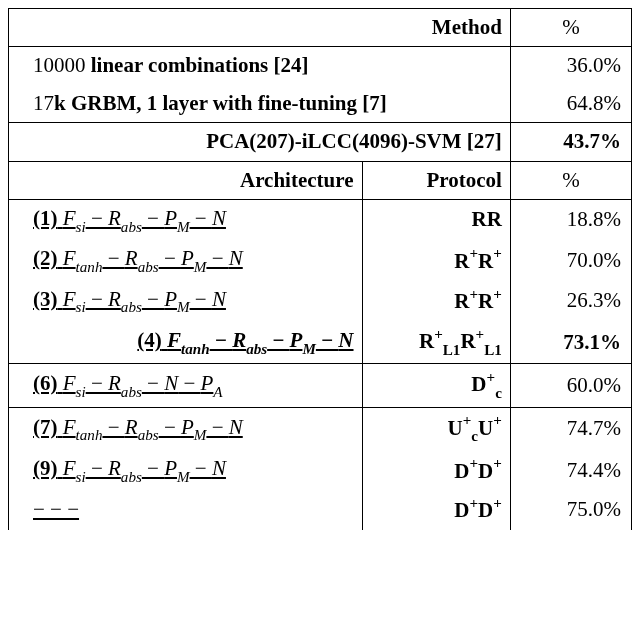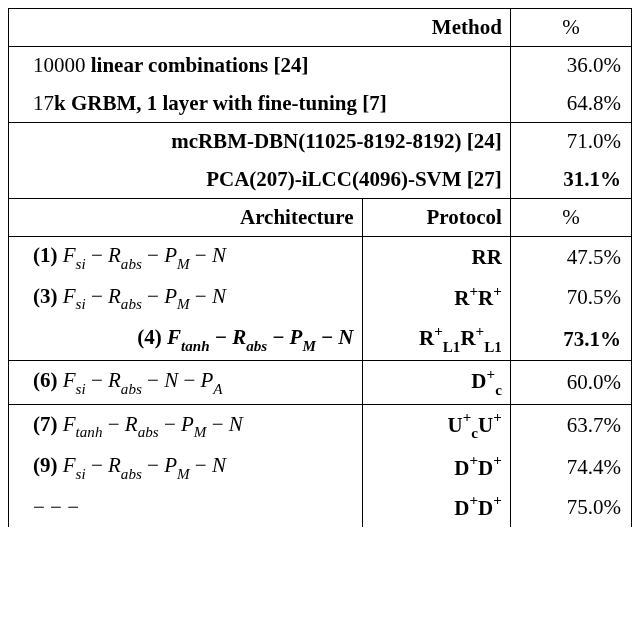--- a/index.html
+++ b/index.html
@@ -19,21 +19,21 @@
     border: 1.5px solid #000;
     padding: 4px 8px;
     vertical-align: middle;
     line-height: 1.4;
   }
   .center { text-align: center; }
   .bold { font-weight: bold; text-align: right; }
   .ital { font-style: italic; }
   .sub { font-size: 0.72em; vertical-align: sub; position: relative; top: 0.1em;}
   .sup { font-size: 0.72em; vertical-align: super; position: relative; top:-0.1em;}
-  .nowrap { white-space: nowrap; }
+  .nowrap { white-space: nowrap; text-decoration: underline; }
   .col-protocol { width: 120px; }
   .col-pct { width: 98px; text-align: right; padding-right:10px;margin-top:28px;}
   .col-arch { width: 286px; }
   .slight-pad { padding-left: 24px; }
 </style>
 </head>
 <body>
 
 <table>
   <colgroup>
@@ -55,60 +55,61 @@
     <td style="border-bottom:none" class="col-pct">36.0%</td>
   </tr>
   <tr>
     <td colspan="2" style="border-top:none" class="slight-pad">
       <span>17</span><span class="bold">k GRBM, 1 layer with fine-tuning [7]</span>
     </td>
     <td style="border-top:none" class="col-pct">64.8%</td>
   </tr>
 
   <tr>
-    <td colspan="2" style="border-bottom:none" class="slight-pad bold">mcRBM-DBN(11025-8192-8192) [24]</td>
-    <td style="border-bottom:none" class="col-pct">71.0%</td>
-  </tr>
-  <tr>
     <td colspan="2" style="border-top:none" class="slight-pad bold">PCA(207)-iLCC(4096)-SVM [27]</td>
-    <td style="border-top:none" class="col-pct bold">31.1%</td>
+    <td style="border-top:none" class="col-pct bold">43.7%</td>
   </tr>
 
   <tr>
     <td class="bold slight-pad">Architecture</td>
     <td class="center bold">Protocol</td>
     <td class="center">%</td>
   </tr>
 
   <tr>
     <td style="border-bottom:none" class="slight-pad nowrap"><span class="bold">(1)</span> <span class="ital">F</span><span class="sub ital">si</span> − <span class="ital">R</span><span class="sub ital">abs</span> − <span class="ital">P</span><span class="sub ital">M</span> − <span class="ital">N</span></td>
     <td style="border-bottom:none" class="center bold">RR</td>
-    <td style="border-bottom:none" class="col-pct">47.5%</td>
+    <td style="border-bottom:none" class="col-pct">18.8%</td>
+  </tr>
+  <tr>
+    <td style="border-top:none;border-bottom:none" class="slight-pad nowrap"><span class="bold">(2)</span> <span class="ital">F</span><span class="sub ital">tanh</span> − <span class="ital">R</span><span class="sub ital">abs</span> − <span class="ital">P</span><span class="sub ital">M</span> − <span class="ital">N</span></td>
+    <td style="border-top:none;border-bottom:none" class="center bold">R<span class="sup">+</span>R<span class="sup">+</span></td>
+    <td style="border-top:none;border-bottom:none" class="col-pct">70.0%</td>
   </tr>
   <tr>
     <td style="border-top:none;border-bottom:none" class="slight-pad nowrap"><span class="bold">(3)</span> <span class="ital">F</span><span class="sub ital">si</span> − <span class="ital">R</span><span class="sub ital">abs</span> − <span class="ital">P</span><span class="sub ital">M</span> − <span class="ital">N</span></td>
     <td style="border-top:none;border-bottom:none" class="center bold">R<span class="sup">+</span>R<span class="sup">+</span></td>
-    <td style="border-top:none;border-bottom:none" class="col-pct">70.5%</td>
+    <td style="border-top:none;border-bottom:none" class="col-pct">26.3%</td>
   </tr>
   <tr>
     <td style="border-top:none" class="slight-pad nowrap bold"><span>(4)</span> <span class="ital">F</span><span class="sub ital">tanh</span> − <span class="ital">R</span><span class="sub ital">abs</span> − <span class="ital">P</span><span class="sub ital">M</span> − <span class="ital">N</span></td>
     <td style="border-top:none" class="center bold">R<span class="sup">+</span><span class="sub">L1</span>R<span class="sup">+</span><span class="sub">L1</span></td>
     <td style="border-top:none" class="col-pct bold">73.1%</td>
   </tr>
 
   <tr>
     <td style="border-top:none" class="slight-pad nowrap"><span class="bold">(6)</span> <span class="ital">F</span><span class="sub ital">si</span> − <span class="ital">R</span><span class="sub ital">abs</span> − <span class="ital">N</span> − <span class="ital">P</span><span class="sub ital">A</span></td>
     <td style="border-top:none" class="center bold">D<span class="sup">+</span><span class="sub">c</span></td>
     <td style="border-top:none" class="col-pct">60.0%</td>
   </tr>
 
   <tr>
     <td style="border-bottom:none" class="slight-pad nowrap"><span class="bold">(7)</span> <span class="ital">F</span><span class="sub ital">tanh</span> − <span class="ital">R</span><span class="sub ital">abs</span> − <span class="ital">P</span><span class="sub ital">M</span> − <span class="ital">N</span></td>
     <td style="border-bottom:none" class="center bold">U<span class="sup">+</span><span class="sub">c</span>U<span class="sup">+</span></td>
-    <td style="border-bottom:none" class="col-pct">63.7%</td>
+    <td style="border-bottom:none" class="col-pct">74.7%</td>
   </tr>
   <tr>
     <td style="border-top:none;border-bottom:none" class="slight-pad nowrap"><span class="bold">(9)</span> <span class="ital">F</span><span class="sub ital">si</span> − <span class="ital">R</span><span class="sub ital">abs</span> − <span class="ital">P</span><span class="sub ital">M</span> − <span class="ital">N</span></td>
     <td style="border-top:none;border-bottom:none" class="center bold">D<span class="sup">+</span>D<span class="sup">+</span></td>
     <td style="border-top:none;border-bottom:none" class="col-pct">74.4%</td>
   </tr>
   <tr>
     <td style="border-top:none;border-bottom:none" class="slight-pad nowrap">  −  −  − </td>
     <td style="border-top:none;border-bottom:none" class="center bold">D<span class="sup">+</span>D<span class="sup">+</span></td>
     <td style="border-top:none;border-bottom:none" class="col-pct">75.0%</td>

